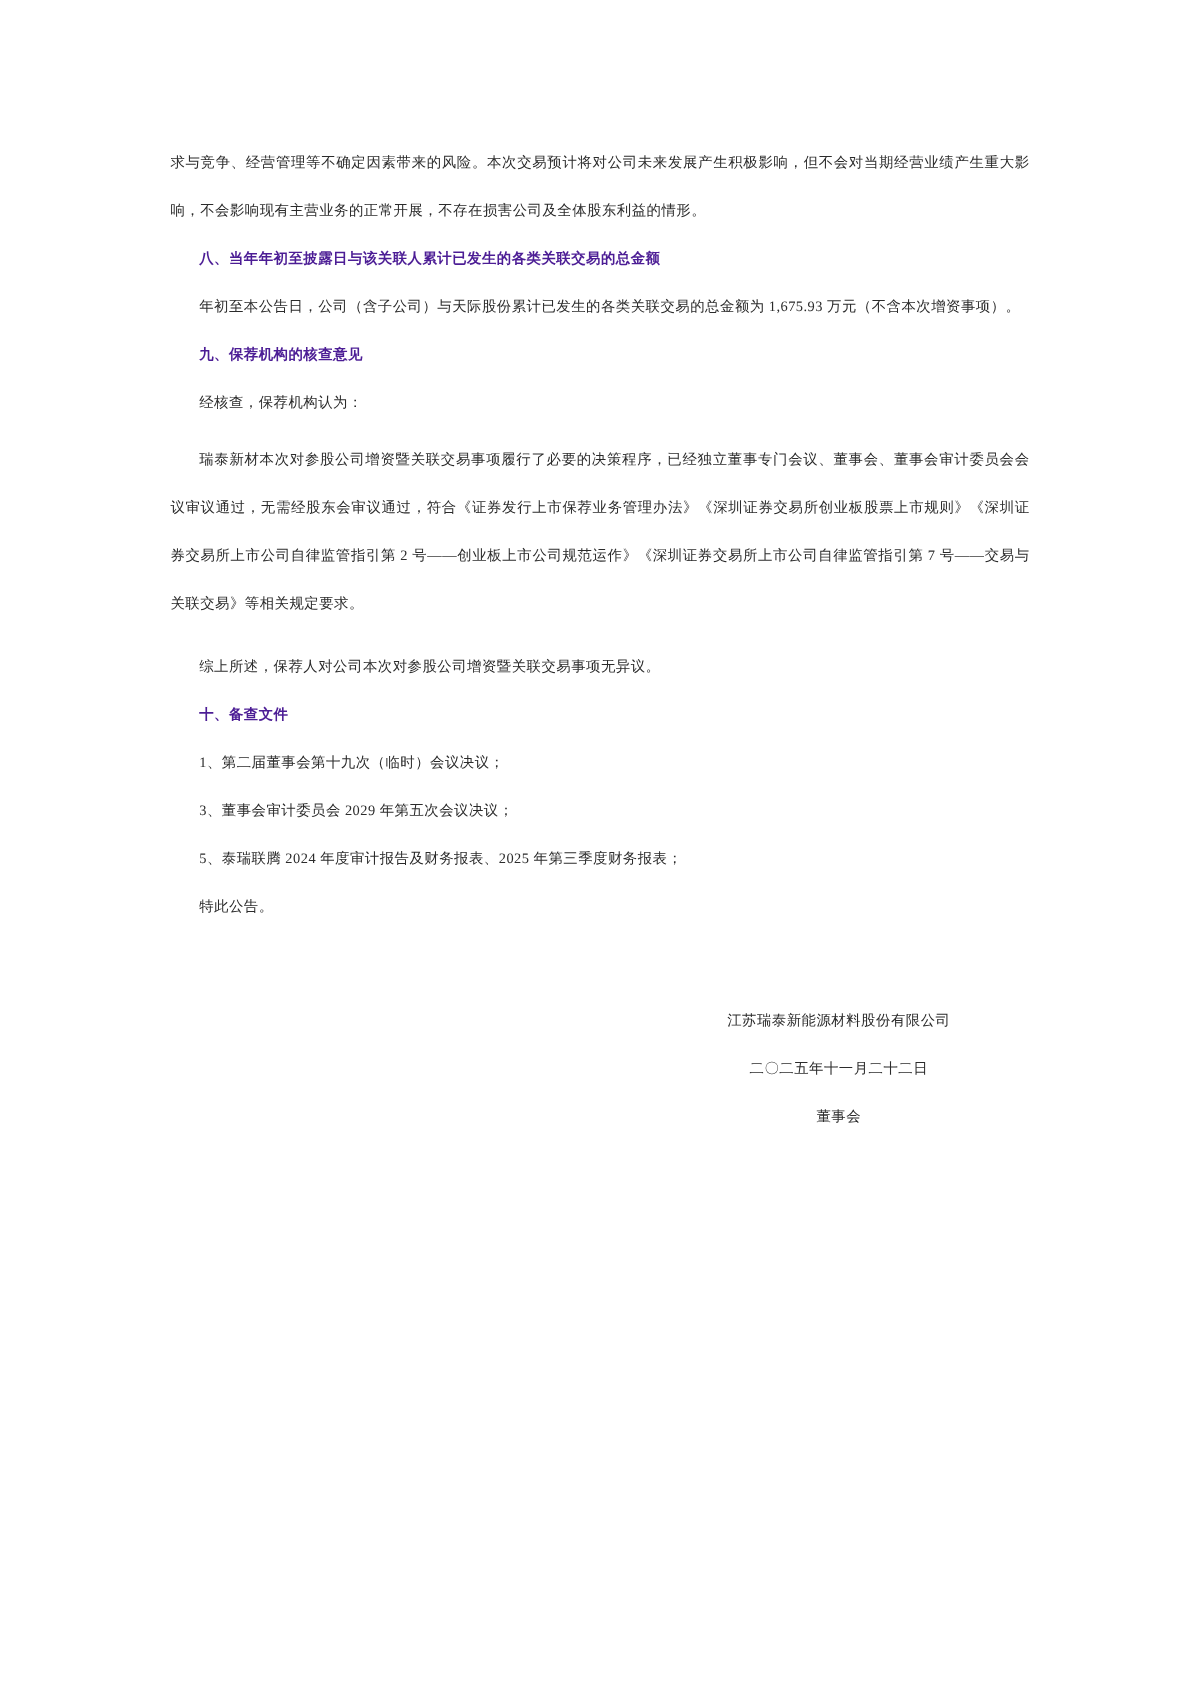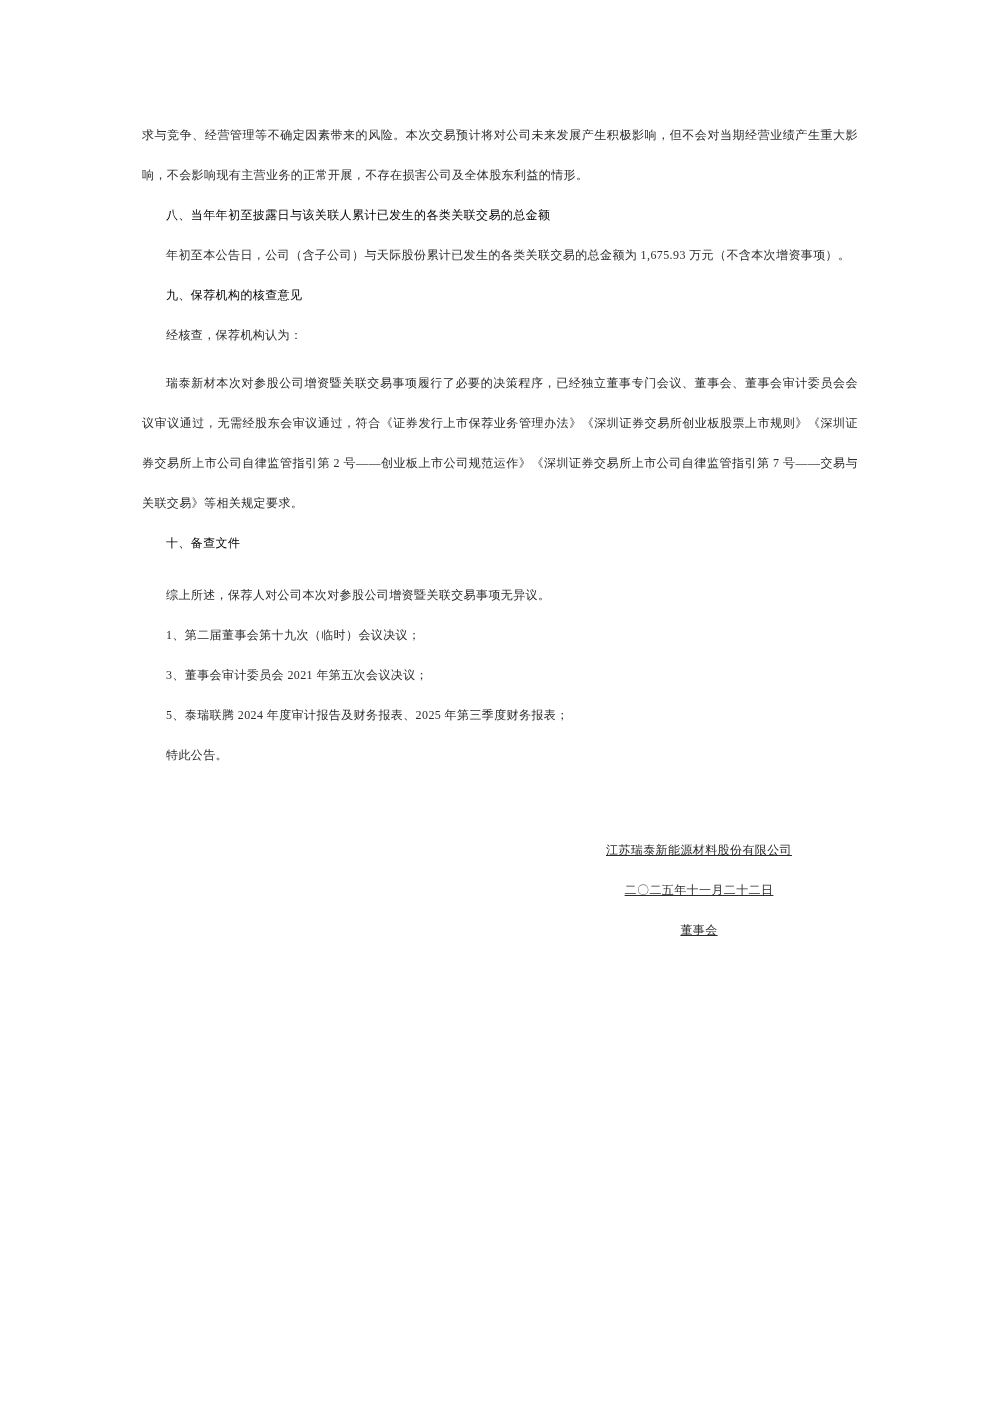--- a/index.html
+++ b/index.html
@@ -27,67 +27,66 @@
     text-align: justify;
   }
   .para {
     margin: 0;
     text-indent: 2em;
   }
   .no-indent {
     text-indent: 0;
   }
   .heading {
-    font-weight: 400;
-    color: #000000;
+    font-weight: 700;
+    color: #4c1d95;
   }
   .opinion {
     margin-top: 8px;
   }
   .conclusion {
     margin-top: 12px;
   }
   .signature {
     margin-top: 55px;
     margin-left: auto;
     width: 318px;
     text-align: center;
   }
   .sig-line {
     line-height: 40px;
     white-space: nowrap;
-    text-decoration: underline;
   }
 </style>
 </head>
 <body>
 
 <div class="page">
   <div class="content">
 
     <p class="para no-indent">求与竞争、经营管理等不确定因素带来的风险。本次交易预计将对公司未来发展产生积极影响，但不会对当期经营业绩产生重大影响，不会影响现有主营业务的正常开展，不存在损害公司及全体股东利益的情形。</p>
 
     <p class="para heading">八、当年年初至披露日与该关联人累计已发生的各类关联交易的总金额</p>
 
     <p class="para">年初至本公告日，公司（含子公司）与天际股份累计已发生的各类关联交易的总金额为 1,675.93 万元（不含本次增资事项）。</p>
 
     <p class="para heading">九、保荐机构的核查意见</p>
 
     <p class="para">经核查，保荐机构认为：</p>
 
     <p class="para opinion">瑞泰新材本次对参股公司增资暨关联交易事项履行了必要的决策程序，已经独立董事专门会议、董事会、董事会审计委员会会议审议通过，无需经股东会审议通过，符合《证券发行上市保荐业务管理办法》《深圳证券交易所创业板股票上市规则》《深圳证券交易所上市公司自律监管指引第 2 号——创业板上市公司规范运作》《深圳证券交易所上市公司自律监管指引第 7 号——交易与关联交易》等相关规定要求。</p>
 
+    <p class="para conclusion">综上所述，保荐人对公司本次对参股公司增资暨关联交易事项无异议。</p>
+
     <p class="para heading">十、备查文件</p>
-
-    <p class="para conclusion">综上所述，保荐人对公司本次对参股公司增资暨关联交易事项无异议。</p>
 
     <p class="para">1、第二届董事会第十九次（临时）会议决议；</p>
 
 
-    <p class="para">3、董事会审计委员会 2021 年第五次会议决议；</p>
+    <p class="para">3、董事会审计委员会 2029 年第五次会议决议；</p>
 
 
     <p class="para">5、泰瑞联腾 2024 年度审计报告及财务报表、2025 年第三季度财务报表；</p>
 
 
     <p class="para">特此公告。</p>
 
     <div class="signature">
       <div class="sig-line">江苏瑞泰新能源材料股份有限公司</div>
       <div class="sig-line">二〇二五年十一月二十二日</div>

